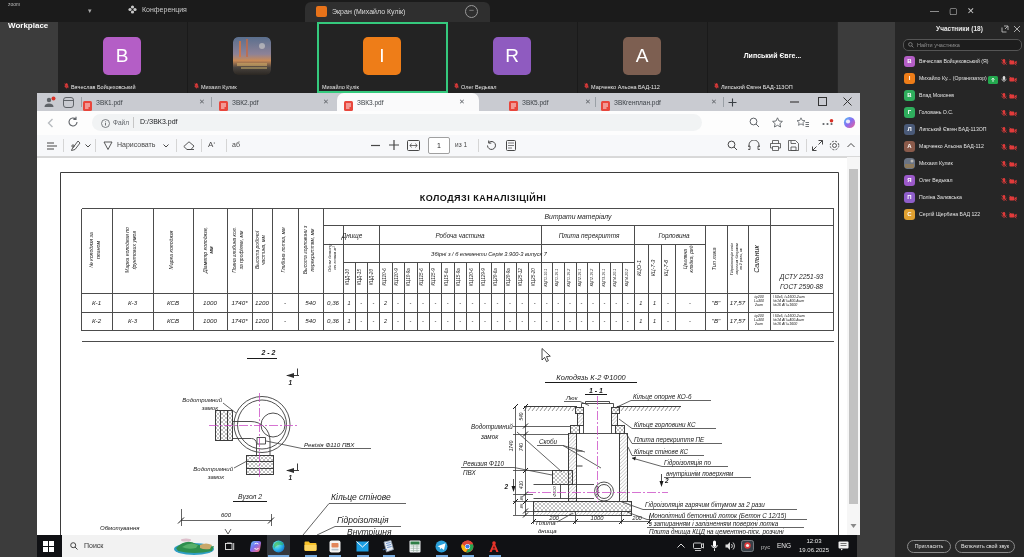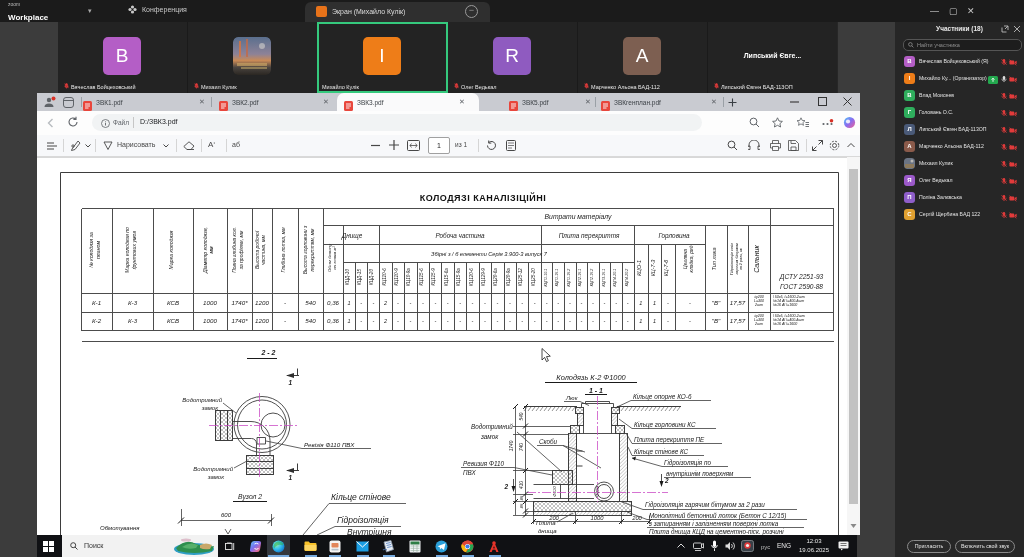--- a/index.html
+++ b/index.html
@@ -2,21 +2,21 @@
 <html><head>
 <meta charset="utf-8">
 <style>
 html,body{margin:0;padding:0;}
 body{width:1024px;height:557px;overflow:hidden;background:#3c3c3c;font-family:"Liberation Sans",sans-serif;position:relative;}
 .abs{position:absolute;}
 
 #ztop{left:0;top:0;width:1024px;height:22px;background:#1b1b1b;}
 #zlogo{left:8px;top:2px;color:#fff;line-height:1;}
 #zlogo .z1{font-size:5px;color:#bbb;display:block;}
-#zlogo .z2{font-size:8px;font-weight:bold;display:block;margin-top:7px;}
+#zlogo .z2{font-size:8px;font-weight:bold;display:block;margin-top:15px;}
 #zcaret{left:88px;top:7px;color:#aaa;font-size:7px;}
 #ztab1{left:142px;top:6px;color:#c9c9c9;font-size:7px;}
 #ztabact{left:305px;top:2px;width:185px;height:20px;background:#2f2f2f;border-radius:6px 6px 0 0;color:#ddd;font-size:7px;}
 #ztabact .oicon{position:absolute;left:11px;top:4px;width:11px;height:11px;background:#e8731a;border-radius:2px;}
 #ztabact .tl{position:absolute;left:27px;top:6px;}
 #ztabact .mn{position:absolute;right:12px;top:3px;width:11px;height:11px;border:1px solid #9a9a9a;border-radius:50%;color:#9a9a9a;font-size:9px;line-height:9px;text-align:center;}
 .wctl{top:7px;color:#c7c7c7;font-size:9px;line-height:9px;}
 
 #strip{left:58px;top:22px;width:780px;height:71px;background:#272727;}
 .tile{position:absolute;top:0;width:129px;height:71px;background:#232323;border-right:1px solid #1a1a1a;}

